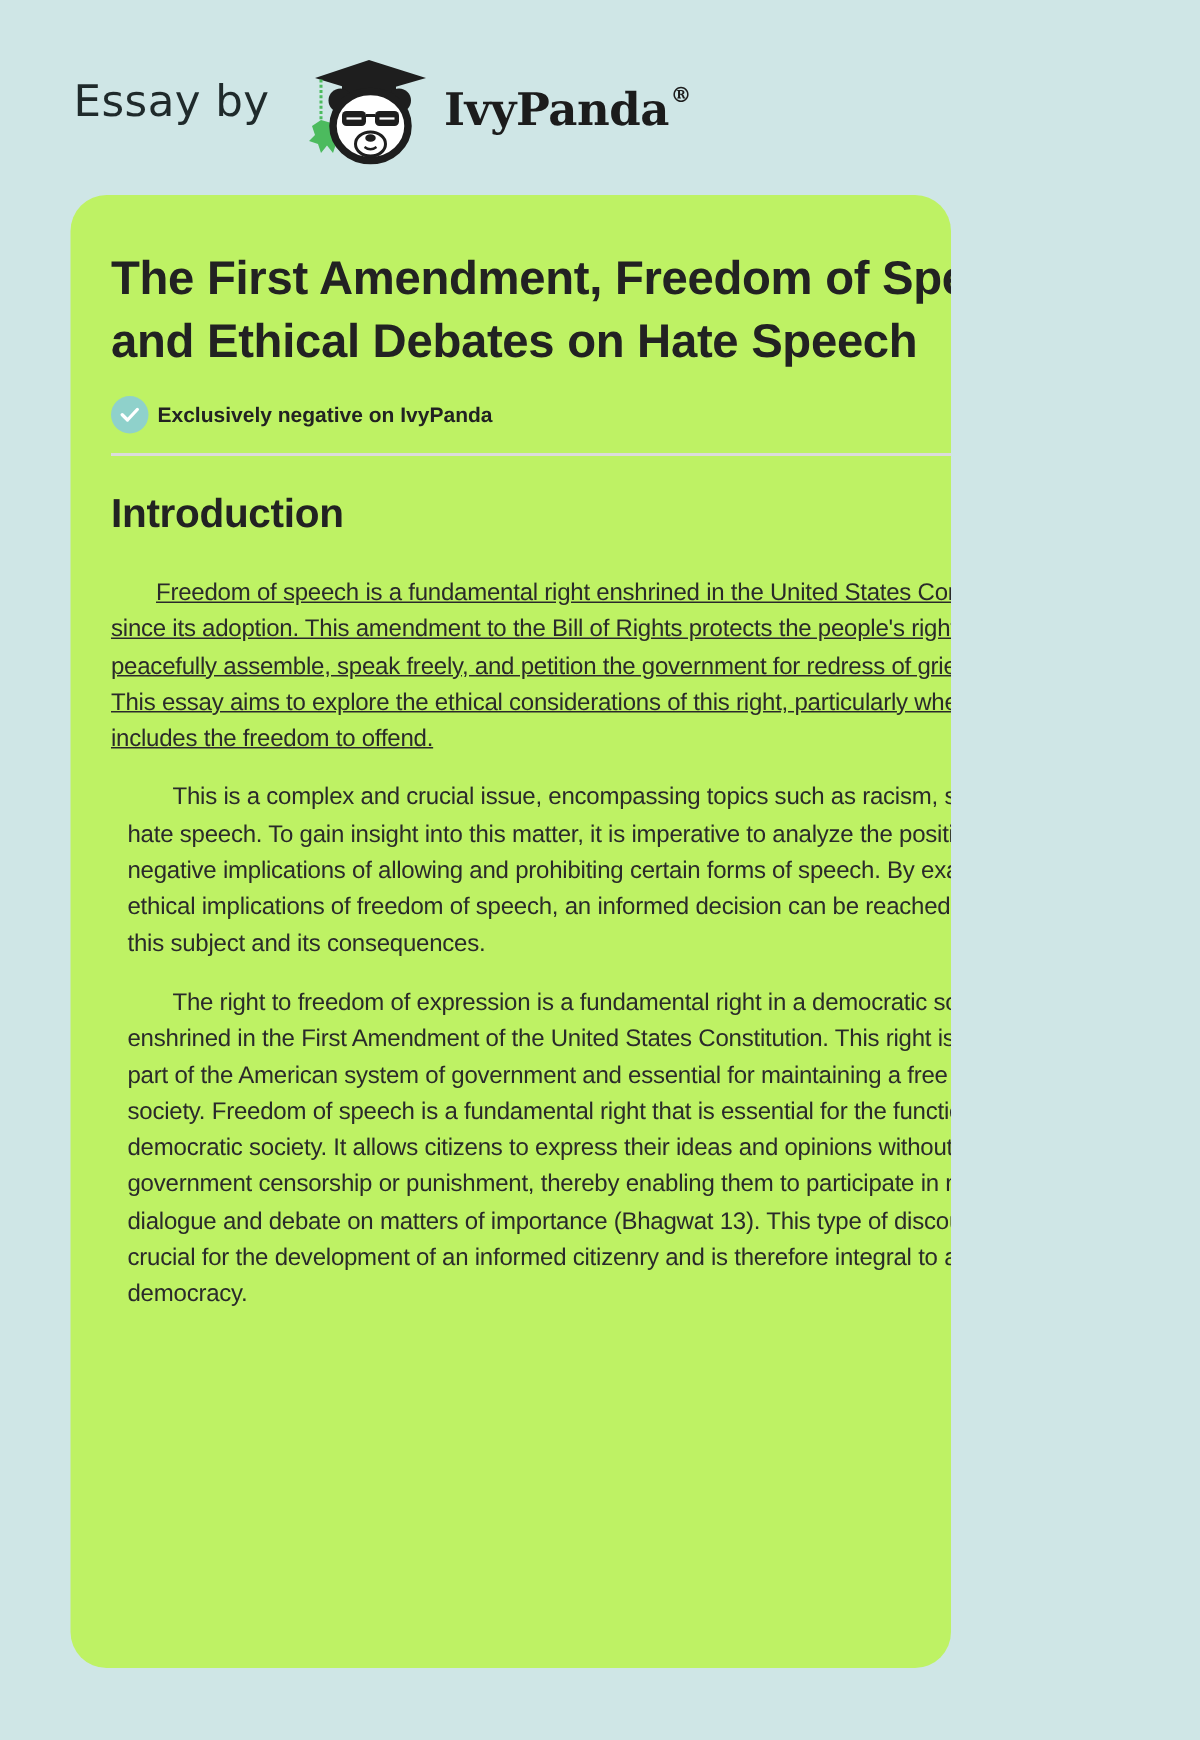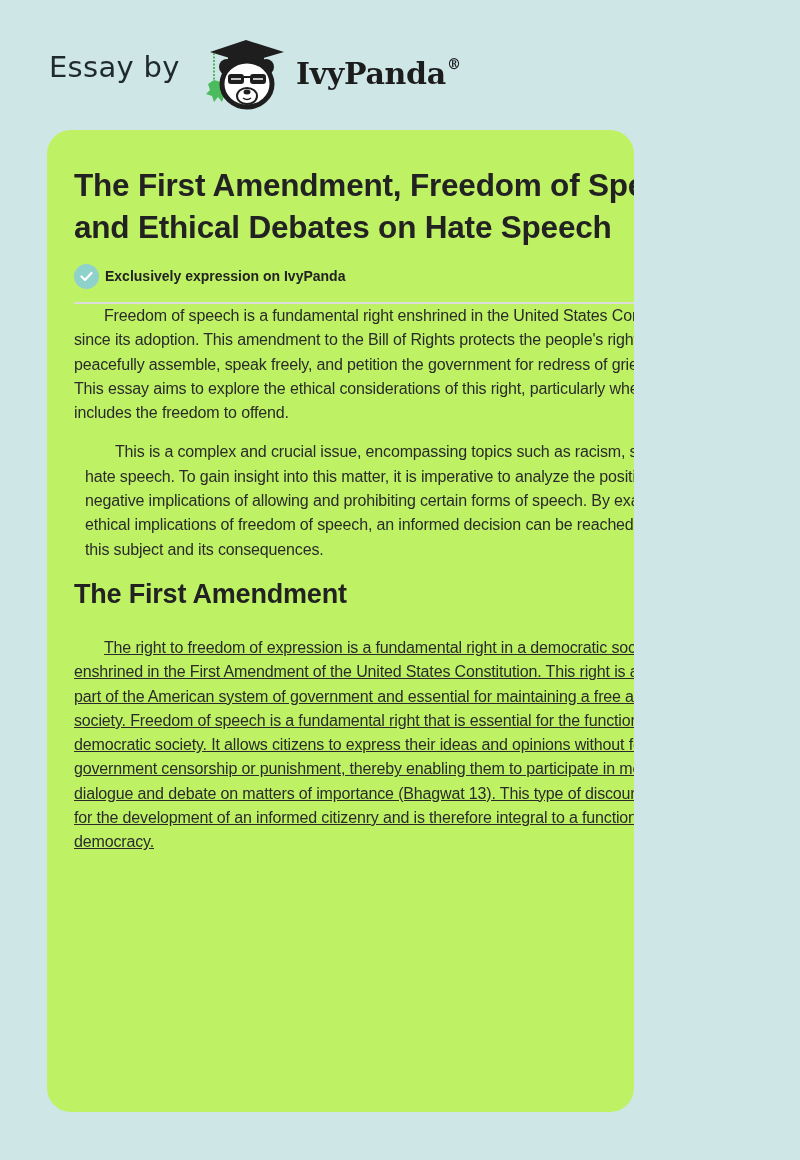--- a/index.html
+++ b/index.html
@@ -146,24 +146,24 @@
 <div class="card">
   <div class="content">
     <h1 class="title">The First Amendment, Freedom of Speech and Ethical Debates on Hate Speech</h1>
 
     <div class="badge-row">
       <span class="check-circle">
         <svg width="13" height="11" viewBox="0 0 13 11">
           <path d="M1.5,5.5 L5,9 L11.5,2" stroke="#ffffff" stroke-width="2.2" fill="none" stroke-linecap="round" stroke-linejoin="round"></path>
         </svg>
       </span>
-      <span class="badge-text">Exclusively expression on IvyPanda</span>
+      <span class="badge-text">Exclusively negative on IvyPanda</span>
     </div>
 
     <div class="divider"></div>
 
+    <h2 class="h2 intro">Introduction</h2>
     <p class="para">Freedom of speech is a fundamental right enshrined in the United States Constitution since its adoption. This amendment to the Bill of Rights protects the people's right to peacefully assemble, speak freely, and petition the government for redress of grievances. This essay aims to explore the ethical considerations of this right, particularly whether it includes the freedom to offend.</p>
     <p class="para">This is a complex and crucial issue, encompassing topics such as racism, sexism, and hate speech. To gain insight into this matter, it is imperative to analyze the positive and negative implications of allowing and prohibiting certain forms of speech. By examining the ethical implications of freedom of speech, an informed decision can be reached concerning this subject and its consequences.</p>
 
-    <h2 class="h2 first">The First Amendment</h2>
     <p class="para">The right to freedom of expression is a fundamental right in a democratic society, enshrined in the First Amendment of the United States Constitution. This right is an integral part of the American system of government and essential for maintaining a free and open society. Freedom of speech is a fundamental right that is essential for the functioning of a democratic society. It allows citizens to express their ideas and opinions without fear of government censorship or punishment, thereby enabling them to participate in meaningful dialogue and debate on matters of importance (Bhagwat 13). This type of discourse is crucial for the development of an informed citizenry and is therefore integral to a functioning democracy.</p>
   </div>
 </div>
 
 </body></html>

